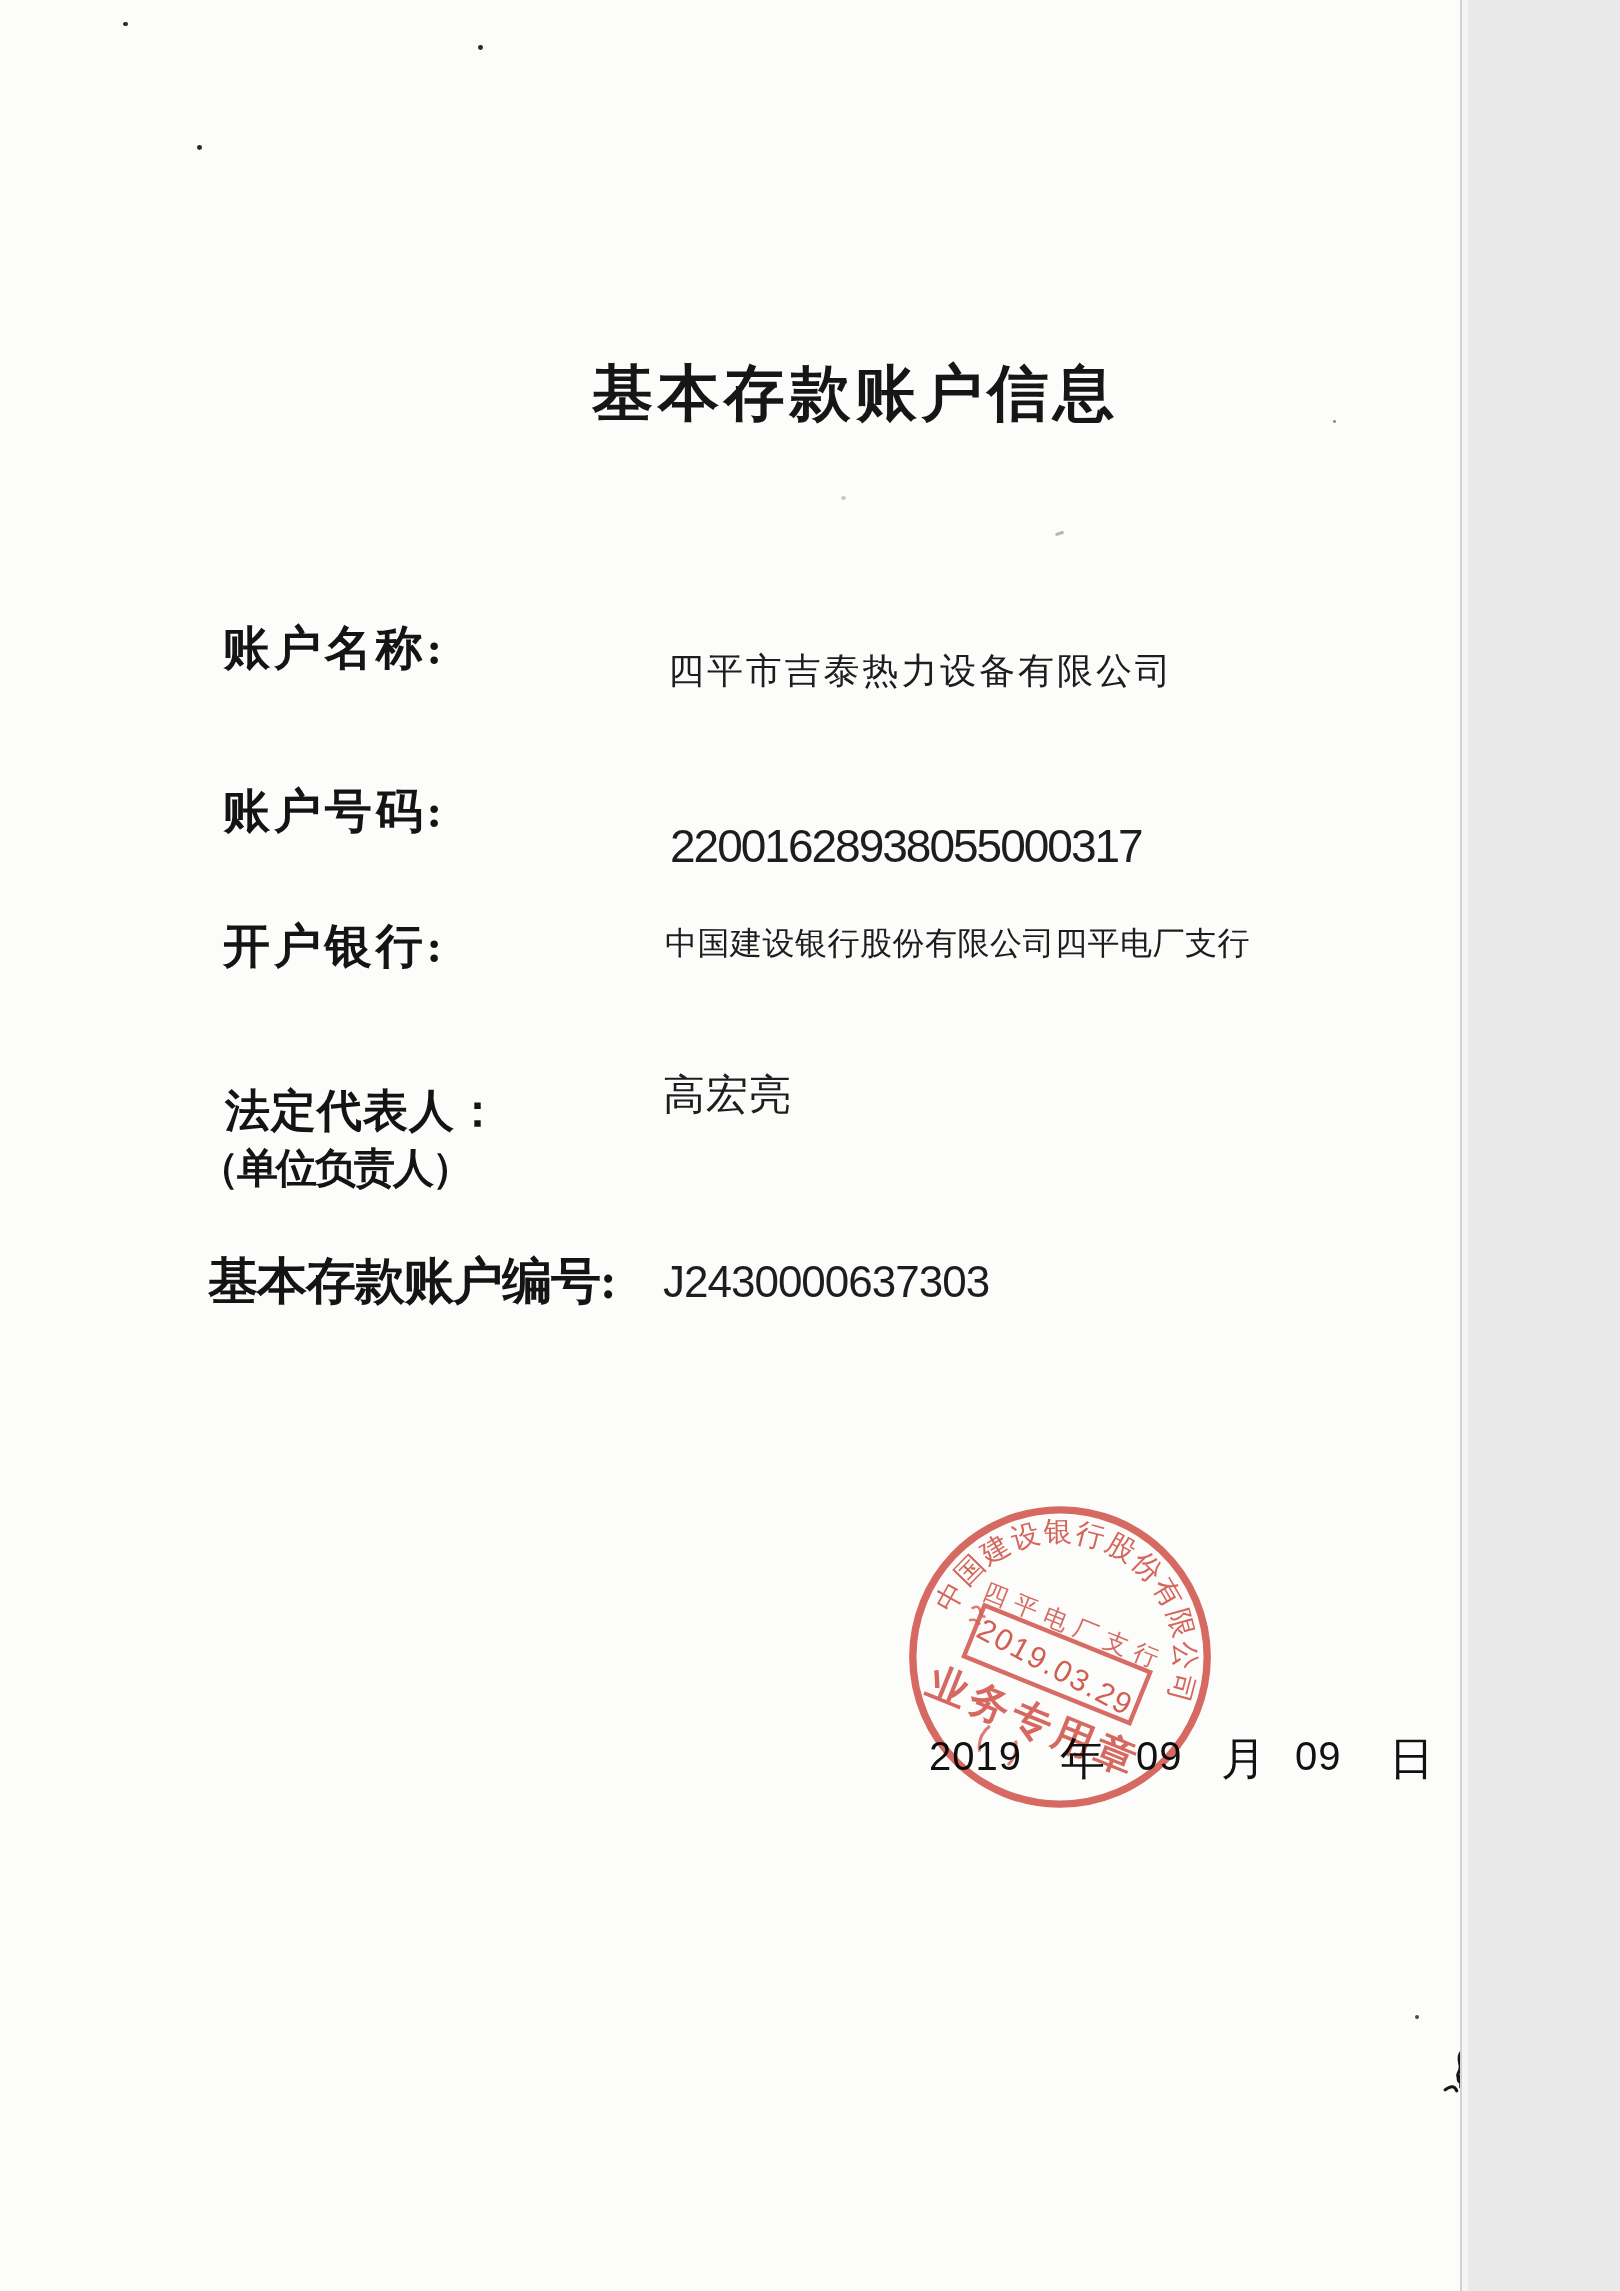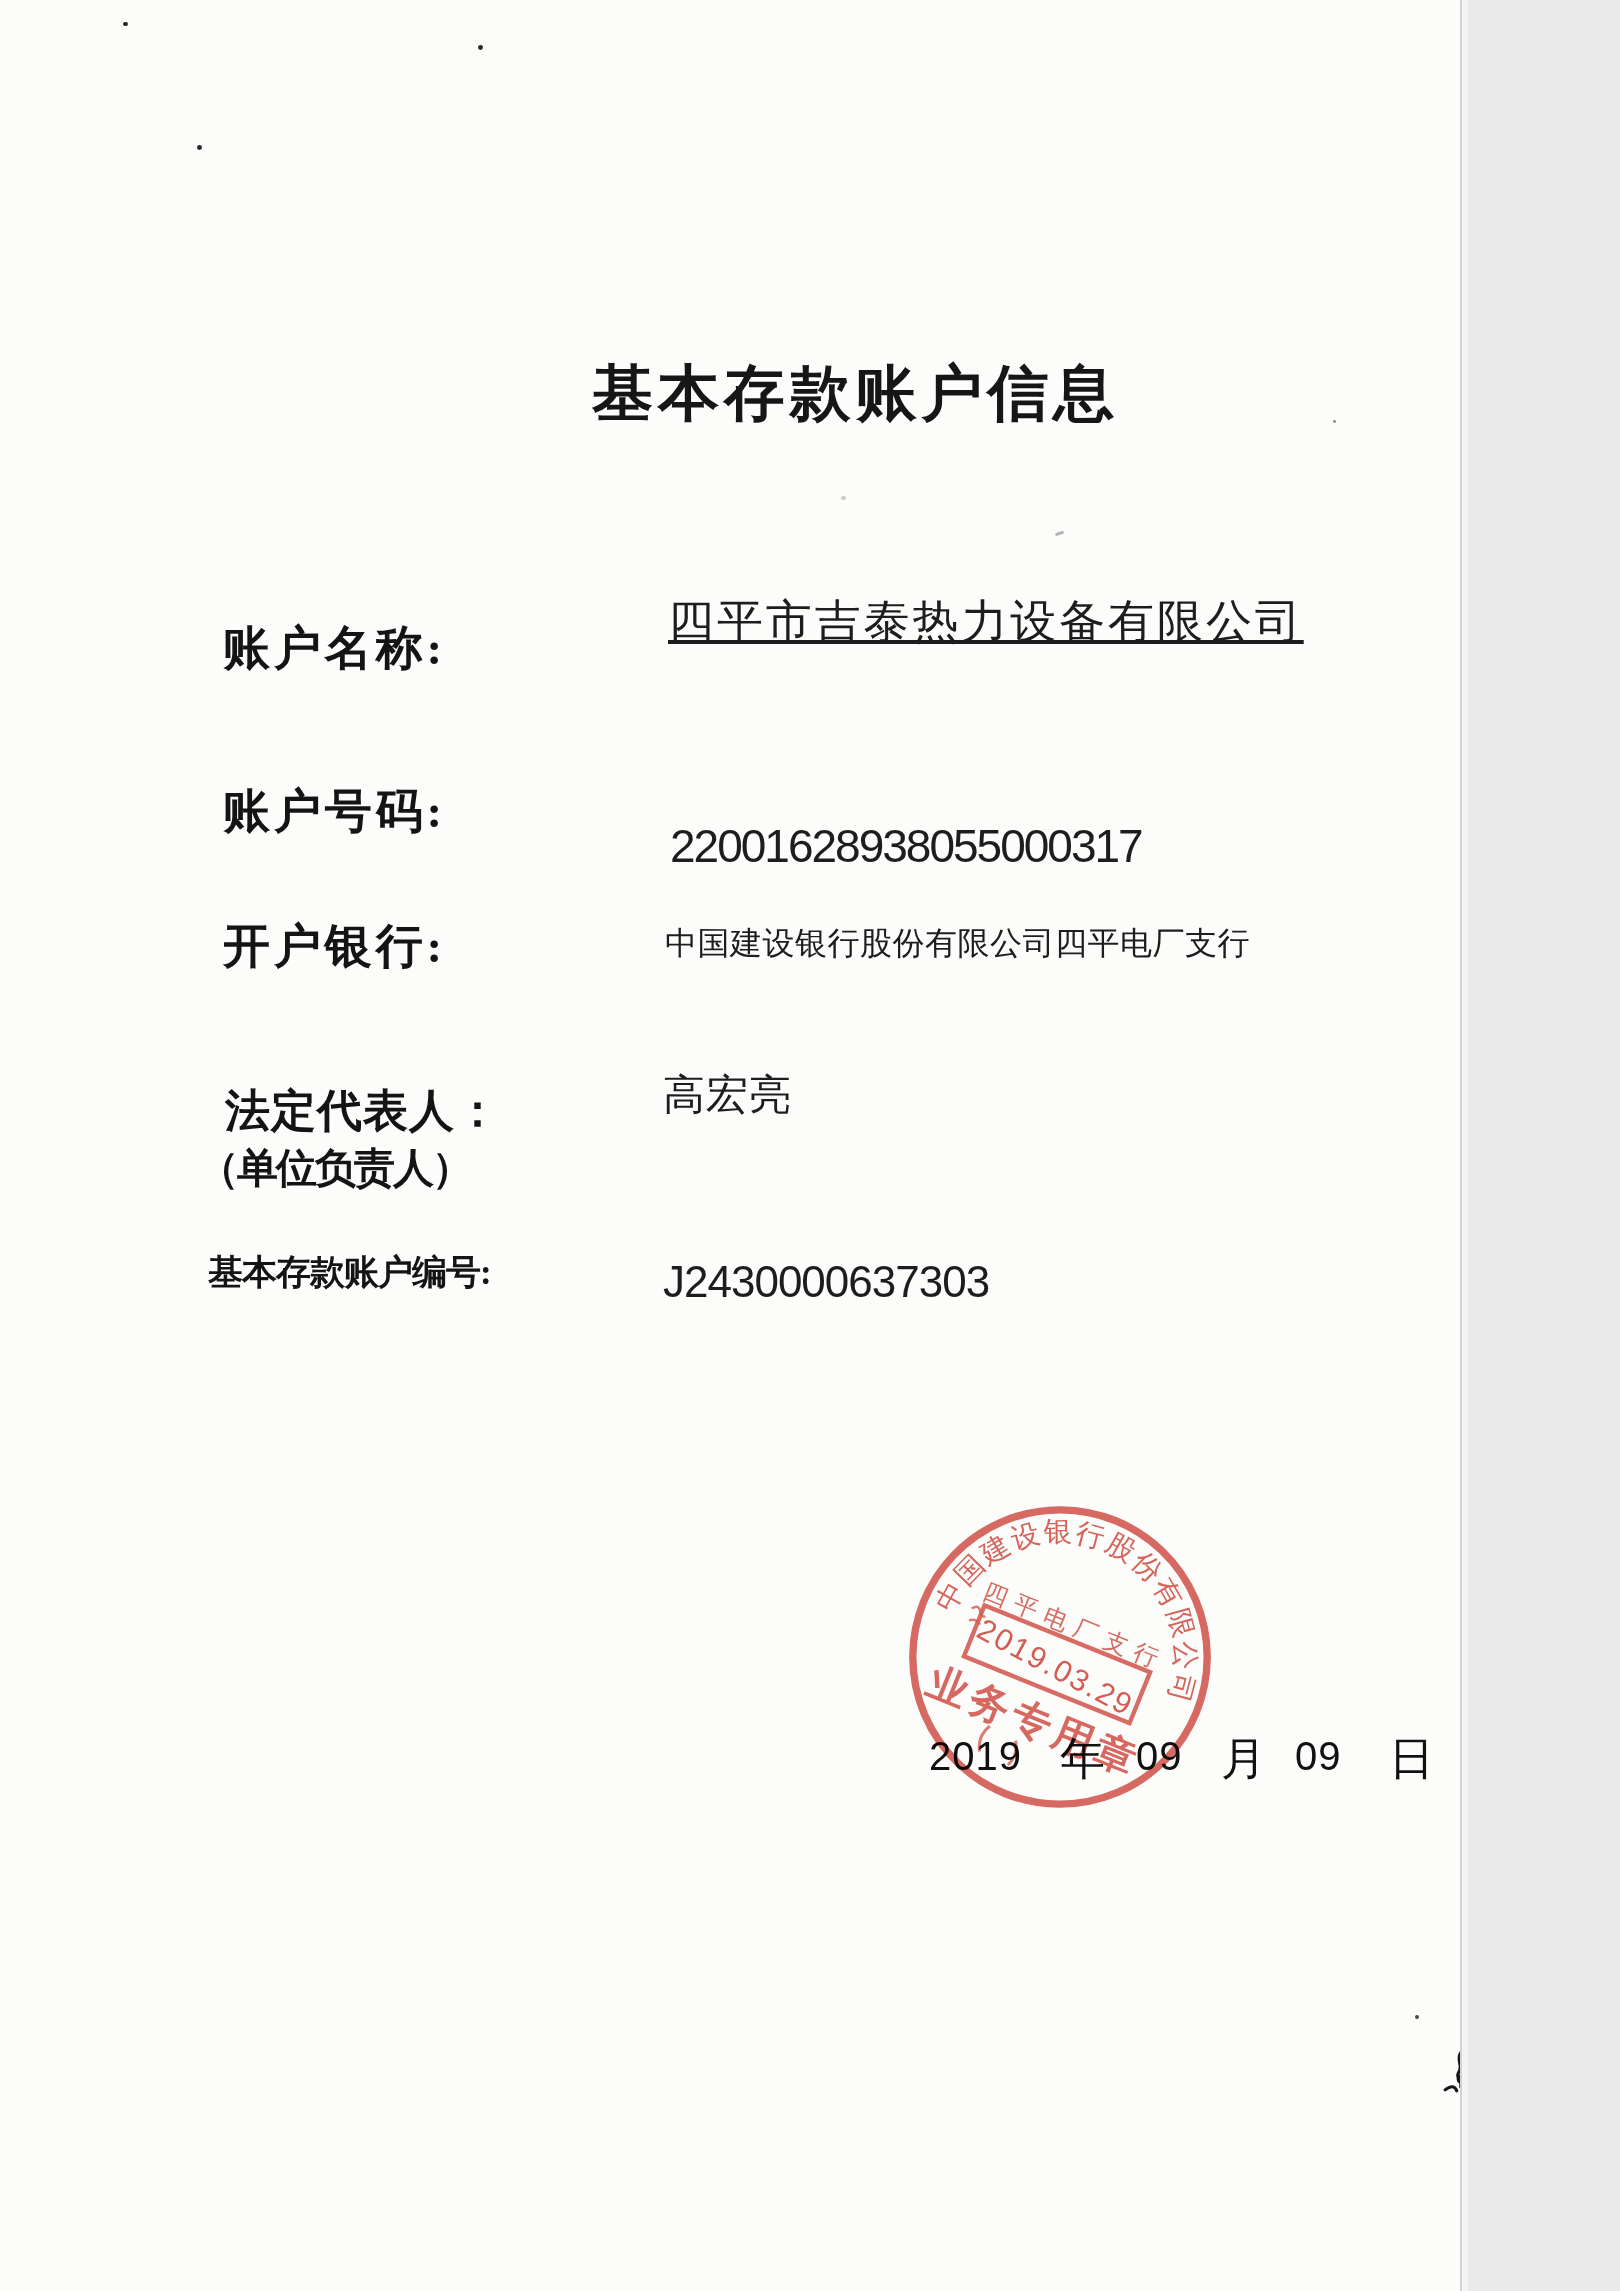--- a/index.html
+++ b/index.html
@@ -24,24 +24,24 @@
     font-size: 61px; font-weight: bold; letter-spacing: 4.9px;
     color: #161616;
   }
 
   .field-label { font-weight: bold; color: #141414; }
   .lbl-1 { left: 223px; top: 621px;  font-size: 47px; letter-spacing: 3.9px; }
   .lbl-2 { left: 223px; top: 784px;  font-size: 47px; letter-spacing: 3.9px; }
   .lbl-3 { left: 223px; top: 919px;  font-size: 47px; letter-spacing: 3.9px; }
   .lbl-4a{ left: 225px; top: 1086px; font-size: 45px; letter-spacing: 1px; }
   .lbl-4b{ left: 198px; top: 1098px; font-size: 41px; letter-spacing: -2px; margin-top: 47px; }
-  .lbl-5 { left: 208px; top: 1253px; font-size: 35px; letter-spacing: -1px; }
+  .lbl-5 { left: 208px; top: 1253px; font-size: 50px; letter-spacing: -1px; }
 
   .field-value { color: #1d1d1d; }
-  .val-1 { left: 668px; top: 596px;  font-size: 46px; letter-spacing: 2.9px; text-decoration: underline; }
+  .val-1 { left: 668px; top: 651px;  font-size: 36px; letter-spacing: 2.9px; }
   .val-2 { left: 670px; top: 790px;  font-size: 46px; letter-spacing: -2px;
            font-family: "Liberation Sans", sans-serif; margin-top: 30px; }
   .val-3 { left: 665px; top: 925px;  font-size: 32px; letter-spacing: 0.5px; }
   .val-4 { left: 663px; top: 1071px; font-size: 42px; letter-spacing: 1px; }
   .val-5 { left: 663px; top: 1257px; font-size: 44px; letter-spacing: -1px;
            font-family: "Liberation Sans", sans-serif; }
 
   
   .date-part { position: absolute; top: 1729px; font-size: 45px; color: #111; }
   .date-num  { top: 1734px; font-size: 40px; font-weight: 500;

